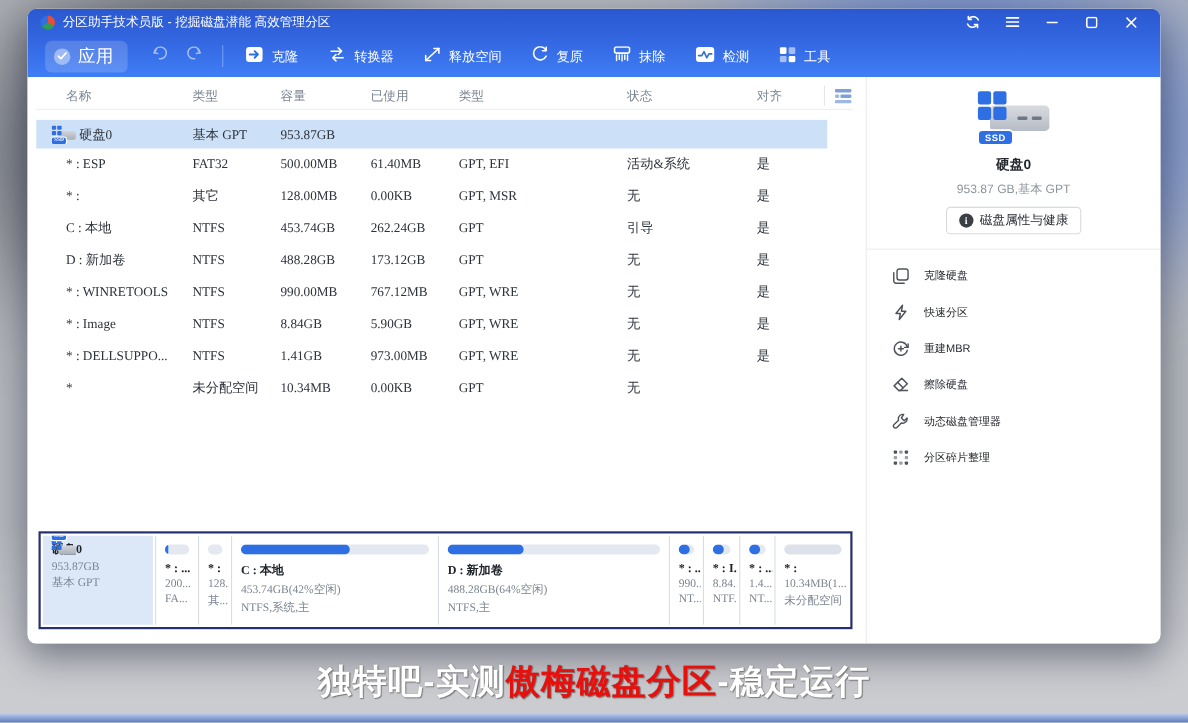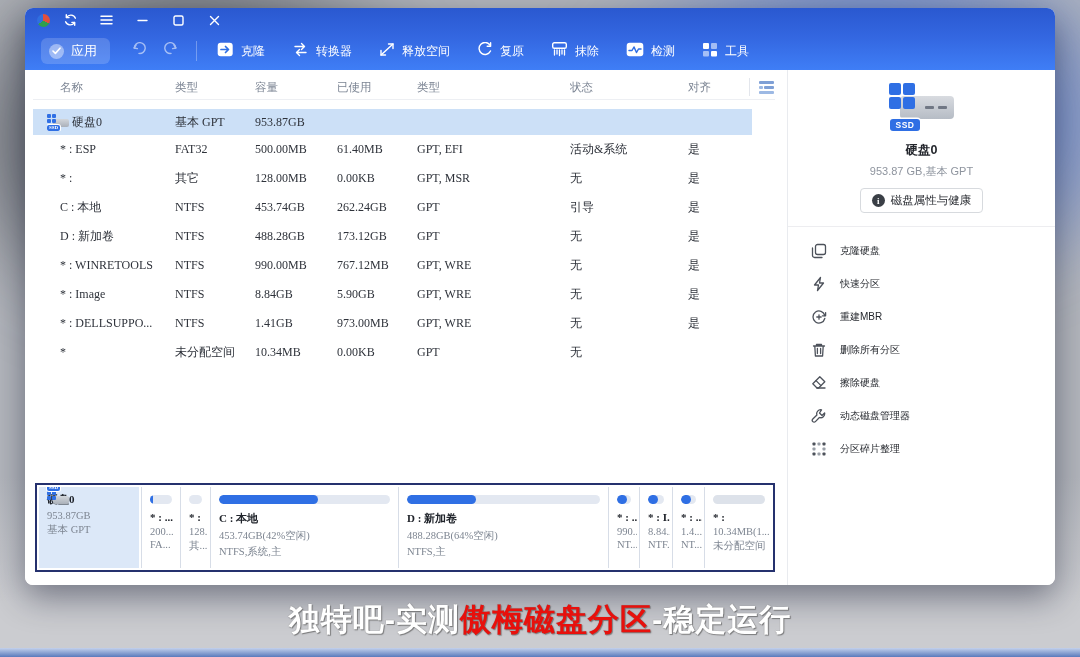--- a/index.html
+++ b/index.html
@@ -25,21 +25,21 @@
   .win-header{height:62px;background:linear-gradient(180deg,#2a58d0 0%,#3366e0 45%,#3f7ef6 100%);}
   .titlebar{height:24px;display:flex;align-items:center;padding:0 10px;}
   .logo{width:13px;height:13px;border-radius:50%;margin:0 7px 0 2px;
     background:conic-gradient(#e14f3d 0 120deg,#2e9e4f 120deg 235deg,#2f6fe0 235deg 360deg);}
   .title{color:#fff;font-size:11.5px;flex:1;white-space:nowrap;}
   .win-controls{display:flex;align-items:center;gap:10px;margin-right:4px;}
   .wc{width:26px;height:18px;display:grid;place-items:center;color:#fff;cursor:default;}
   
   .toolbar{height:38px;display:flex;align-items:center;padding:0 16px;color:#fff;}
   .apply-btn{display:flex;align-items:center;gap:7px;background:rgba(255,255,255,.17);
-    border-radius:6px;padding:4px 13px 4px 8px;font-size:13px;}
+    border-radius:6px;padding:4px 13px 4px 8px;font-size:16px;}
   .apply-check{width:15px;height:15px;border-radius:50%;background:rgba(255,255,255,.42);
     display:grid;place-items:center;}
   .undo-redo{display:flex;gap:14px;margin:0 18px 0 22px;opacity:.55;}
   .tb-sep{width:1px;height:20px;background:rgba(255,255,255,.3);margin-right:20px;}
   .tb-group{display:flex;gap:27px;}
   .tb-btn{display:flex;align-items:center;gap:7px;font-size:12px;white-space:nowrap;}
 
   
   .content{position:absolute;top:62px;left:0;right:0;bottom:0;background:#fff;display:flex;}
   .main{position:relative;width:763px;border-right:1px solid #e9ebef;box-sizing:border-box;font-family:Liberation Serif, serif;}
@@ -111,20 +111,21 @@
 
 <div class="stage">
   <div class="bg-dark"></div>
   <div class="bg-blue"></div>
   <div class="bg-light"></div>
 
   <div class="window">
     <div class="win-header">
       <div class="titlebar">
         <div class="logo"></div>
+        <div class="title">分区助手技术员版 - 挖掘磁盘潜能 高效管理分区</div>
         <div class="win-controls" id="win-controls">
             <span class="wc">
               <svg width="13" height="12" viewBox="0 0 13 12">
                 <path d="M11.4 4.2 A5 5 0 0 0 2.6 3.4" stroke="#fff" stroke-width="1.4" fill="none" stroke-linecap="round" stroke-linejoin="round"></path>
                 <path d="M2.3 0.8 V3.6 H5.1" stroke="#fff" stroke-width="1.4" fill="none" stroke-linecap="round" stroke-linejoin="round"></path>
                 <path d="M1.6 7.8 A5 5 0 0 0 10.4 8.6" stroke="#fff" stroke-width="1.4" fill="none" stroke-linecap="round" stroke-linejoin="round"></path>
                 <path d="M10.7 11.2 V8.4 H7.9" stroke="#fff" stroke-width="1.4" fill="none" stroke-linecap="round" stroke-linejoin="round"></path>
               </svg>
             </span>
             <span class="wc">
@@ -474,29 +475,20 @@
                   <path d="M13.8 6.5 A6 6 0 1 0 13.8 9.5" stroke="#4d525b" stroke-width="1.3" fill="none" stroke-linecap="round" stroke-linejoin="round"></path>
                   <path d="M14.6 3.6 V6.8 H11.4" stroke="#4d525b" stroke-width="1.3" fill="none" stroke-linecap="round" stroke-linejoin="round"></path>
                   <path d="M8 5.8 V10.2 M5.8 8 H10.2" stroke="#4d525b" stroke-width="1.3" fill="none" stroke-linecap="round" stroke-linejoin="round"></path>
                 </svg>
               </span>
               <span>重建MBR</span>
             </div>
             <div class="sp-item">
               <span class="ic">
                 <svg width="16" height="16" viewBox="0 0 16 16">
-                  <path d="M2.5 4 h11 M5.5 4 V2.5 h5 V4 M3.8 4 l0.6 10 h7.2 l0.6-10" stroke="#4d525b" stroke-width="1.3" fill="none" stroke-linecap="round" stroke-linejoin="round"></path>
-                  <path d="M6.4 6.5 v5 M9.6 6.5 v5" stroke="#4d525b" stroke-width="1.3" fill="none" stroke-linecap="round" stroke-linejoin="round"></path>
-                </svg>
-              </span>
-              <span>删除所有分区</span>
-            </div>
-            <div class="sp-item">
-              <span class="ic">
-                <svg width="16" height="16" viewBox="0 0 16 16">
                   <path d="M6 13 L1.8 8.8 L8.8 1.8 L13.8 6.8 L7.6 13 Z" stroke="#4d525b" stroke-width="1.3" fill="none" stroke-linecap="round" stroke-linejoin="round"></path>
                   <path d="M5 5.6 L10 10.6" stroke="#4d525b" stroke-width="1.3" fill="none" stroke-linecap="round" stroke-linejoin="round"></path>
                   <path d="M6 13 H14" stroke="#4d525b" stroke-width="1.3" fill="none" stroke-linecap="round" stroke-linejoin="round"></path>
                 </svg>
               </span>
               <span>擦除硬盘</span>
             </div>
             <div class="sp-item">
               <span class="ic">
                 <svg width="16" height="16" viewBox="0 0 16 16">

